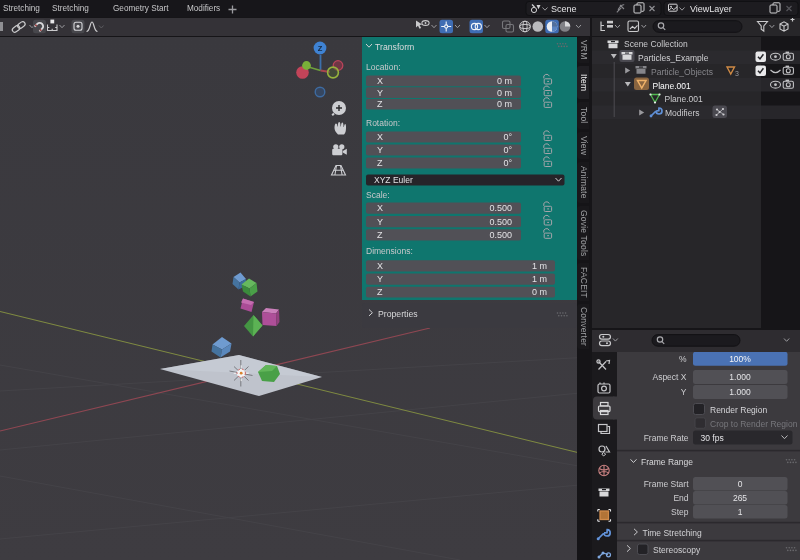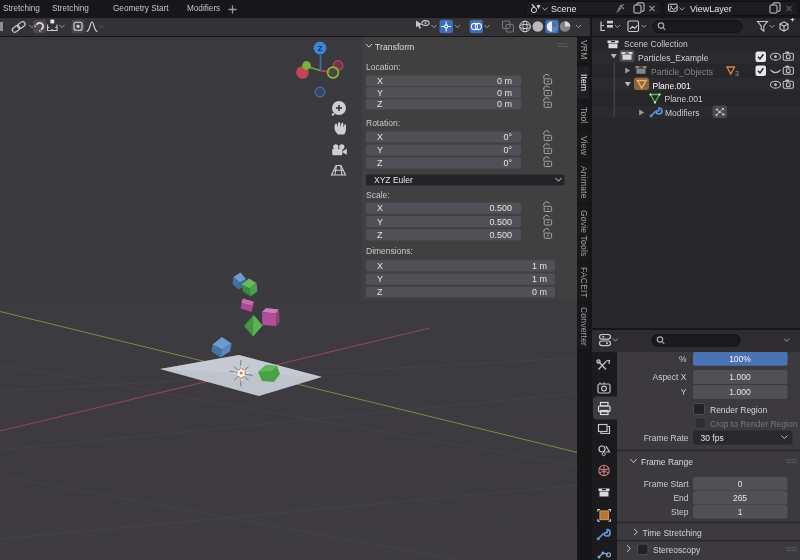--- a/index.html
+++ b/index.html
@@ -3,23 +3,23 @@
 <meta charset="utf-8">
 <style>
 html,body{margin:0;padding:0}
 #root{position:relative;width:800px;height:560px;background:#161518;overflow:hidden;
   font-family:"Liberation Sans",sans-serif;font-size:8.5px;color:#c9c9cb;}
 .abs{position:absolute}
 svg text{font-family:"Liberation Sans",sans-serif}
 #topbar{left:0;top:0;width:800px;height:17px;background:#17161a;font-size:8.2px}
 #vhead{left:0;top:18px;width:800px;height:18px;background:#272629}
 #viewport{left:0;top:37px;width:590px;height:523px;background:linear-gradient(#3a393e,#3e3c41)}
-#npanel{left:362px;top:37px;width:215px;height:263px;background:#404040}
+#npanel{left:362px;top:37px;width:215px;height:263px;background:#0f766e}
 #nprops{left:362px;top:303px;width:215px;height:25px;background:#3b3a40;border-radius:3px}
-#outliner{left:592px;top:37px;width:208px;height:291px;background:#272629}
+#outliner{left:592px;top:37px;width:169px;height:291px;background:#272629}
 #phead{left:592px;top:330px;width:208px;height:22px;background:#2e2c30}
 #pbody{left:592px;top:352px;width:208px;height:208px;background:#3c3a3e}
 .tab{position:absolute;left:577px;width:12px;background:#19181b;color:#9fa0a3;
   border-radius:3px 0 0 3px;writing-mode:vertical-rl;text-align:center;font-size:8.5px;letter-spacing:0.2px}
 .tab.act{background:#201f23;color:#f2f2f3}
 #vdiv{left:590px;top:17px;width:2px;height:543px;background:#161518}
 #tstrip{left:577px;top:37px;width:13px;height:523px;background:#151417}
 </style>
 </head>
 <body>
@@ -345,20 +345,36 @@
             </g>
           <use href="#lock" y="11.7"></use>
             <use href="#lock" y="23.4"></use>
           <use href="#lock" y="56.5"></use>
             <use href="#lock" y="69.5"></use>
             <use href="#lock" y="82.5"></use>
           <use href="#lock" y="127.5"></use>
             <use href="#lock" y="141"></use>
             <use href="#lock" y="154.3"></use>
         </g>
+      </g>
+    </svg>
+  </div>
+  <div class="abs" id="nprops">
+    <svg class="abs" style="left:0;top:0" width="215" height="25" viewBox="362 303 215 25">
+      <path d="M369,309.5 l3.4,3.2 l-3.4,3.2" stroke="#d0d0d2" fill="none"></path>
+      <text x="378" y="316.5" font-size="8.7" fill="#d8d8da">Properties</text>
+      <g fill="#69696d">
+        <circle cx="557.5" cy="313" r="0.8"></circle>
+          <circle cx="560.2" cy="313" r="0.8"></circle>
+          <circle cx="562.9" cy="313" r="0.8"></circle>
+          <circle cx="565.6" cy="313" r="0.8"></circle>
+        <circle cx="558.8" cy="315.7" r="0.8"></circle>
+          <circle cx="561.5" cy="315.7" r="0.8"></circle>
+          <circle cx="564.2" cy="315.7" r="0.8"></circle>
+          <circle cx="566.9" cy="315.7" r="0.8"></circle>
       </g>
     </svg>
   </div>
   <div class="abs" id="outliner">
     <svg class="abs" style="left:0;top:0" width="208" height="291" viewBox="592 37 208 291">
       <g fill="#2d2c30" opacity="0.75">
         <rect x="592" y="50.5" width="208" height="13.5"></rect>
         <rect x="592" y="78" width="208" height="13.5"></rect>
         <rect x="592" y="105.5" width="208" height="13.5"></rect>
       </g>

